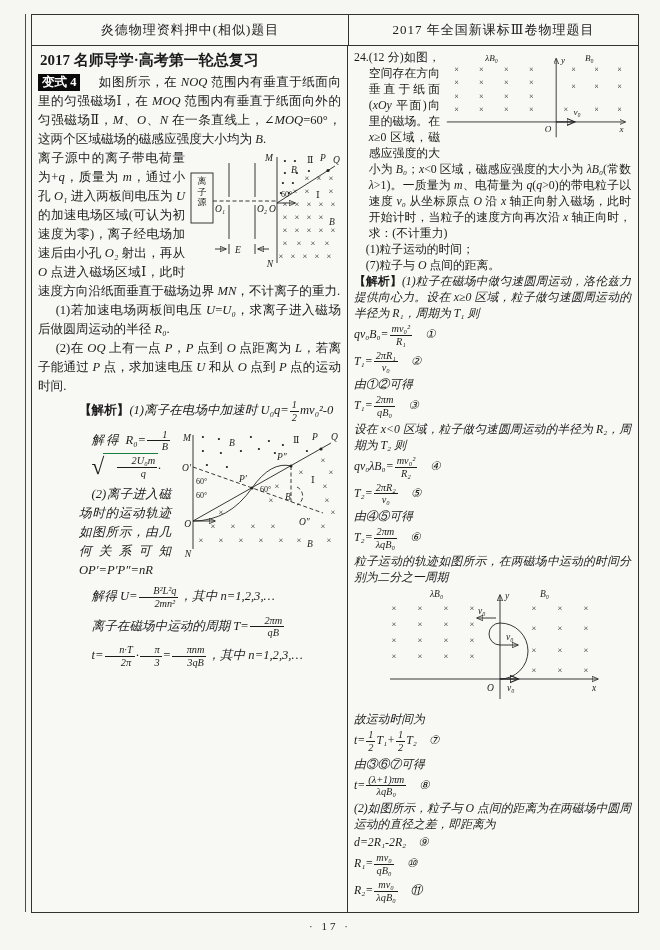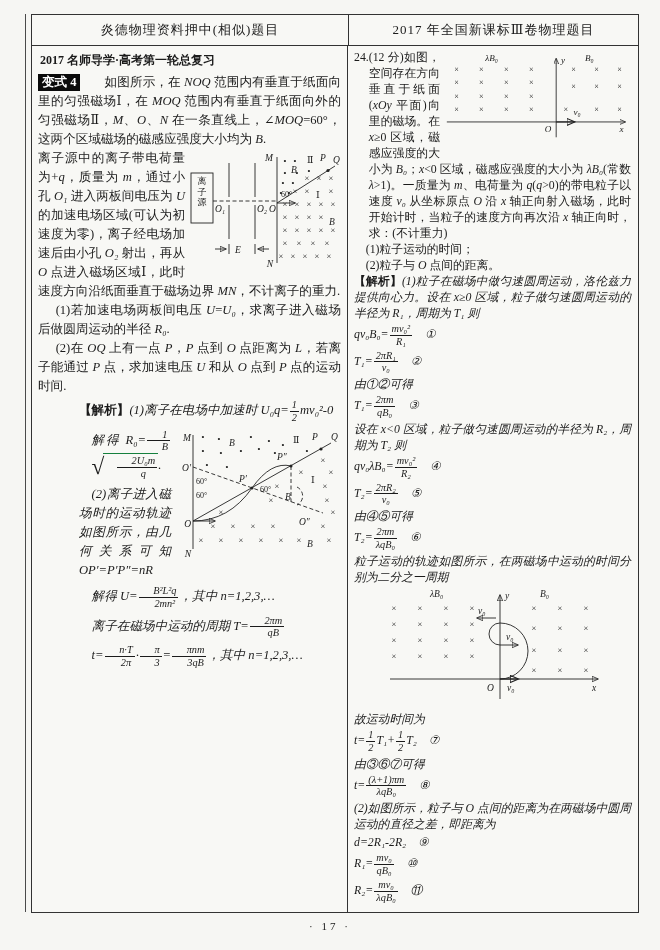--- a/index.html
+++ b/index.html
@@ -10,22 +10,22 @@
   .header-row{display:flex;height:30px;border-bottom:1px solid #333;}
   .hcell{line-height:30px;text-align:center;font-size:13px;letter-spacing:1px;}
   .hcell.hl{width:316px;border-right:1px solid #333;}
   .hcell.hr{flex:1;}
   .cols{display:flex;height:866px;overflow:hidden;}
   .col{overflow:hidden;}
   .col-left{width:316px;border-right:1px solid #333;padding:4px 6px 0 6px;box-sizing:border-box;font-size:12.6px;line-height:19px;}
   .col-right{flex:1;padding:3px 7px 0 6px;box-sizing:border-box;font-size:11.8px;line-height:16px;}
   p{margin:0;}
   .ptext{text-align:justify;}
-  .series{font-weight:bold;font-size:12px;margin:1px 0 3px 2px;}
-  .badge{display:inline-block;background:#0a0a0a;color:#fff;font-weight:bold;padding:0 4px;margin-right:24px;font-size:12.5px;line-height:17px;}
+  .series{font-weight:bold;font-size:15px;margin:1px 0 3px 2px;}
+  .badge{display:inline-block;background:#0a0a0a;color:#fff;font-weight:bold;padding:0 4px;margin-right:18px;font-size:12.5px;line-height:17px;}
   .q{text-indent:1.4em;text-align:justify;}
   .hang{padding-left:1.25em;text-indent:-1.25em;text-align:justify;}
   .qr{text-indent:1em;}
   .sol,.rsol,.rans{font-style:italic;}
   .sol{margin-top:3px;margin-left:41px;}
   .sline{text-align:justify;}
   .ind{text-indent:1em;}
   .eq{margin:5px 0;}
   .eqr{margin:2px 0;}
   .rline{text-align:justify;}
@@ -295,21 +295,21 @@
                 <text x="136" y="40" class="mk">×</text>
                 <text x="160" y="40" class="mk">×</text>
                 <text x="184" y="40" class="mk">×</text>
                 <text x="128" y="64" class="mk">×</text>
                 <text x="160" y="64" class="mk">×</text>
                 <text x="184" y="64" class="mk">×</text>
               </g>
           </svg>
           <p class="hang"><span class="t">24.(12 分)如图，空间存在方向垂直于纸面(</span><span class="mi">xOy</span><span class="t"> 平面)向里的磁场。在 </span><span class="mi">x</span><span class="t">≥0 区域，磁感应强度的大小为 </span><span class="mi">B₀</span><span class="t">；</span><span class="mi">x</span><span class="t">&lt;0 区域，磁感应强度的大小为 </span><span class="mi">λB₀</span><span class="t">(常数 </span><span class="mi">λ</span><span class="t">&gt;1)。一质量为 </span><span class="mi">m</span><span class="t">、电荷量为 </span><span class="mi">q</span><span class="t">(</span><span class="mi">q</span><span class="t">&gt;0)的带电粒子以速度 </span><span class="mi">v₀</span><span class="t"> 从坐标原点 </span><span class="mi">O</span><span class="t"> 沿 </span><span class="mi">x</span><span class="t"> 轴正向射入磁场，此时开始计时，当粒子的速度方向再次沿 </span><span class="mi">x</span><span class="t"> 轴正向时，求：(不计重力)</span></p>
           <p class="qr"><span class="t">(1)粒子运动的时间；</span></p>
-          <p class="qr"><span class="t">(2)粒子与 </span><span class="mi">O</span><span class="t"> 点间的距离。</span></p>
+          <p class="qr"><span class="t">(7)粒子与 </span><span class="mi">O</span><span class="t"> 点间的距离。</span></p>
         </div>
         <div class="rsol">
           <p class="rline"><span class="bseg">【解析】</span><span class="t">(1)粒子在磁场中做匀速圆周运动，洛伦兹力提供向心力。设在 </span><span class="mi">x</span><span class="t">≥0 区域，粒子做匀速圆周运动的半径为 </span><span class="mi">R₁</span><span class="t">，周期为 </span><span class="mi">T₁</span><span class="t"> 则</span></p>
           <p class="rline eqr"><span class="mi">qv₀B₀</span><span class="t">=</span><span class="fr">
                 <span class="n">mv₀²</span>
                 <span class="d">R₁</span>
               </span><span class="t"> ①</span></p>
           <p class="rline eqr"><span class="mi">T₁</span><span class="t">=</span><span class="fr">
                 <span class="n">2πR₁</span>
                 <span class="d">v₀</span>

